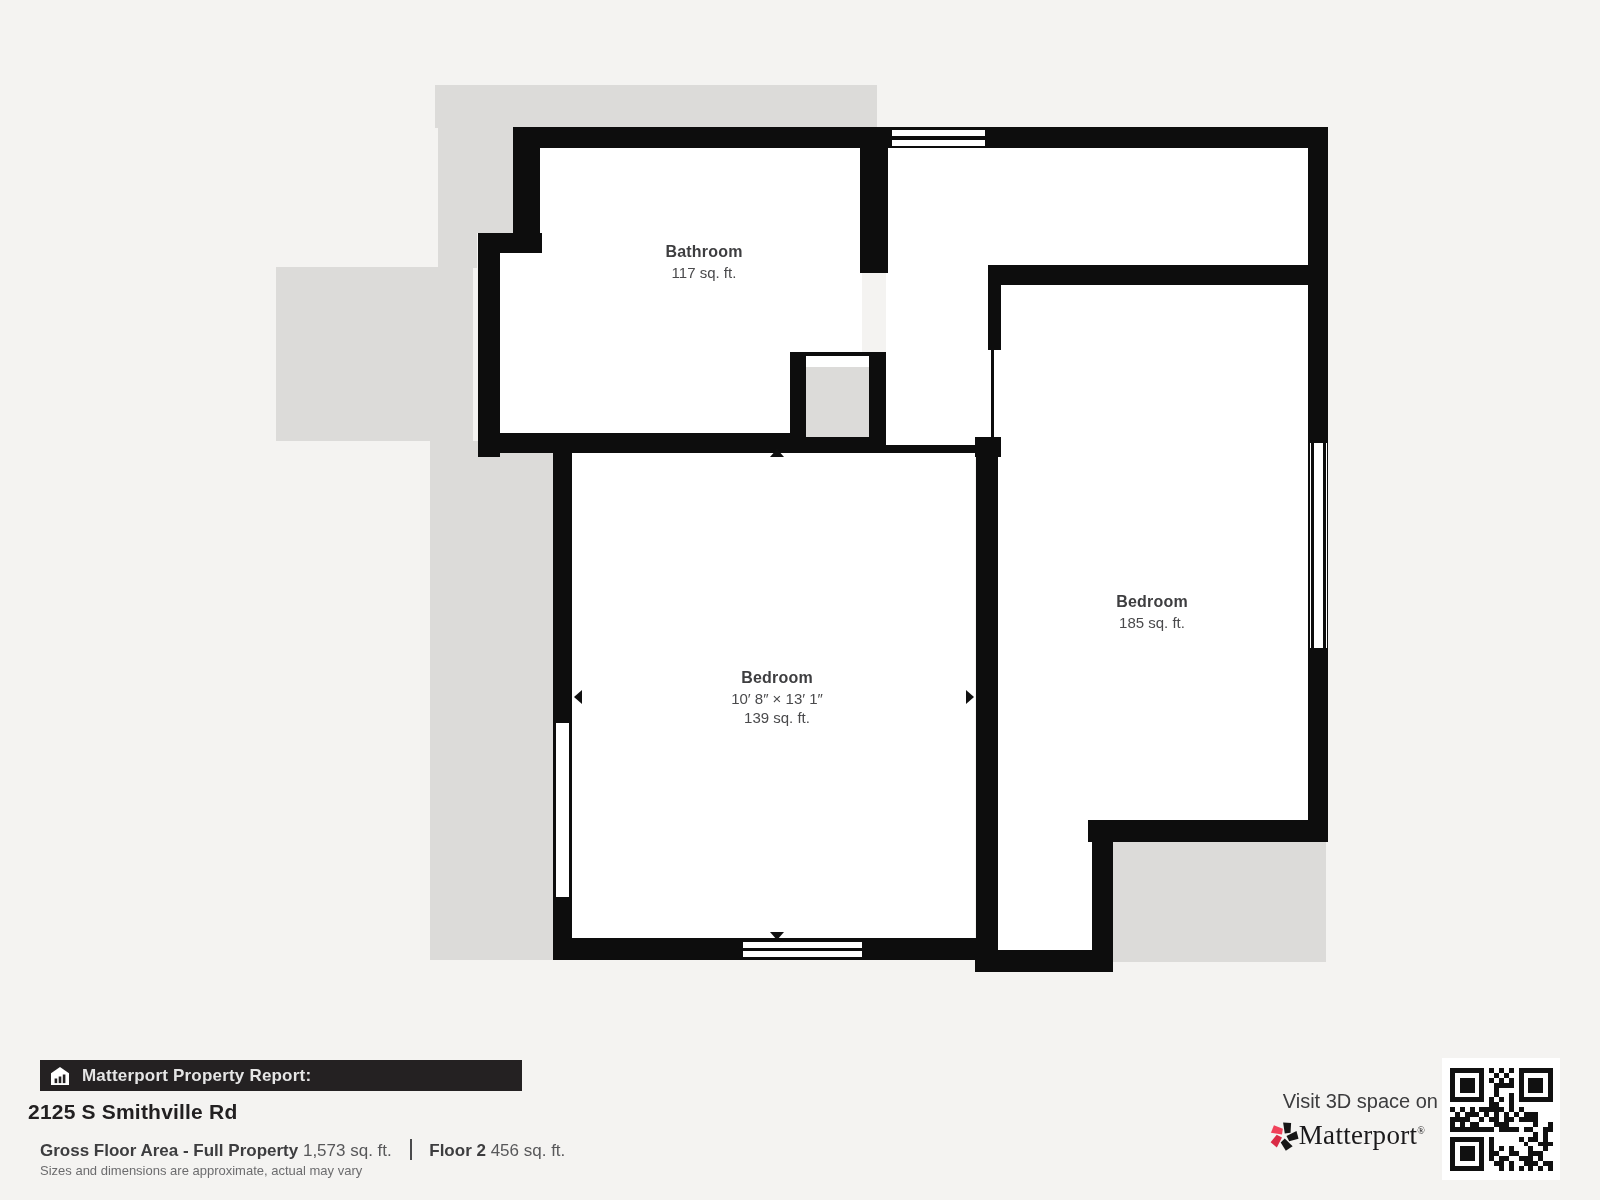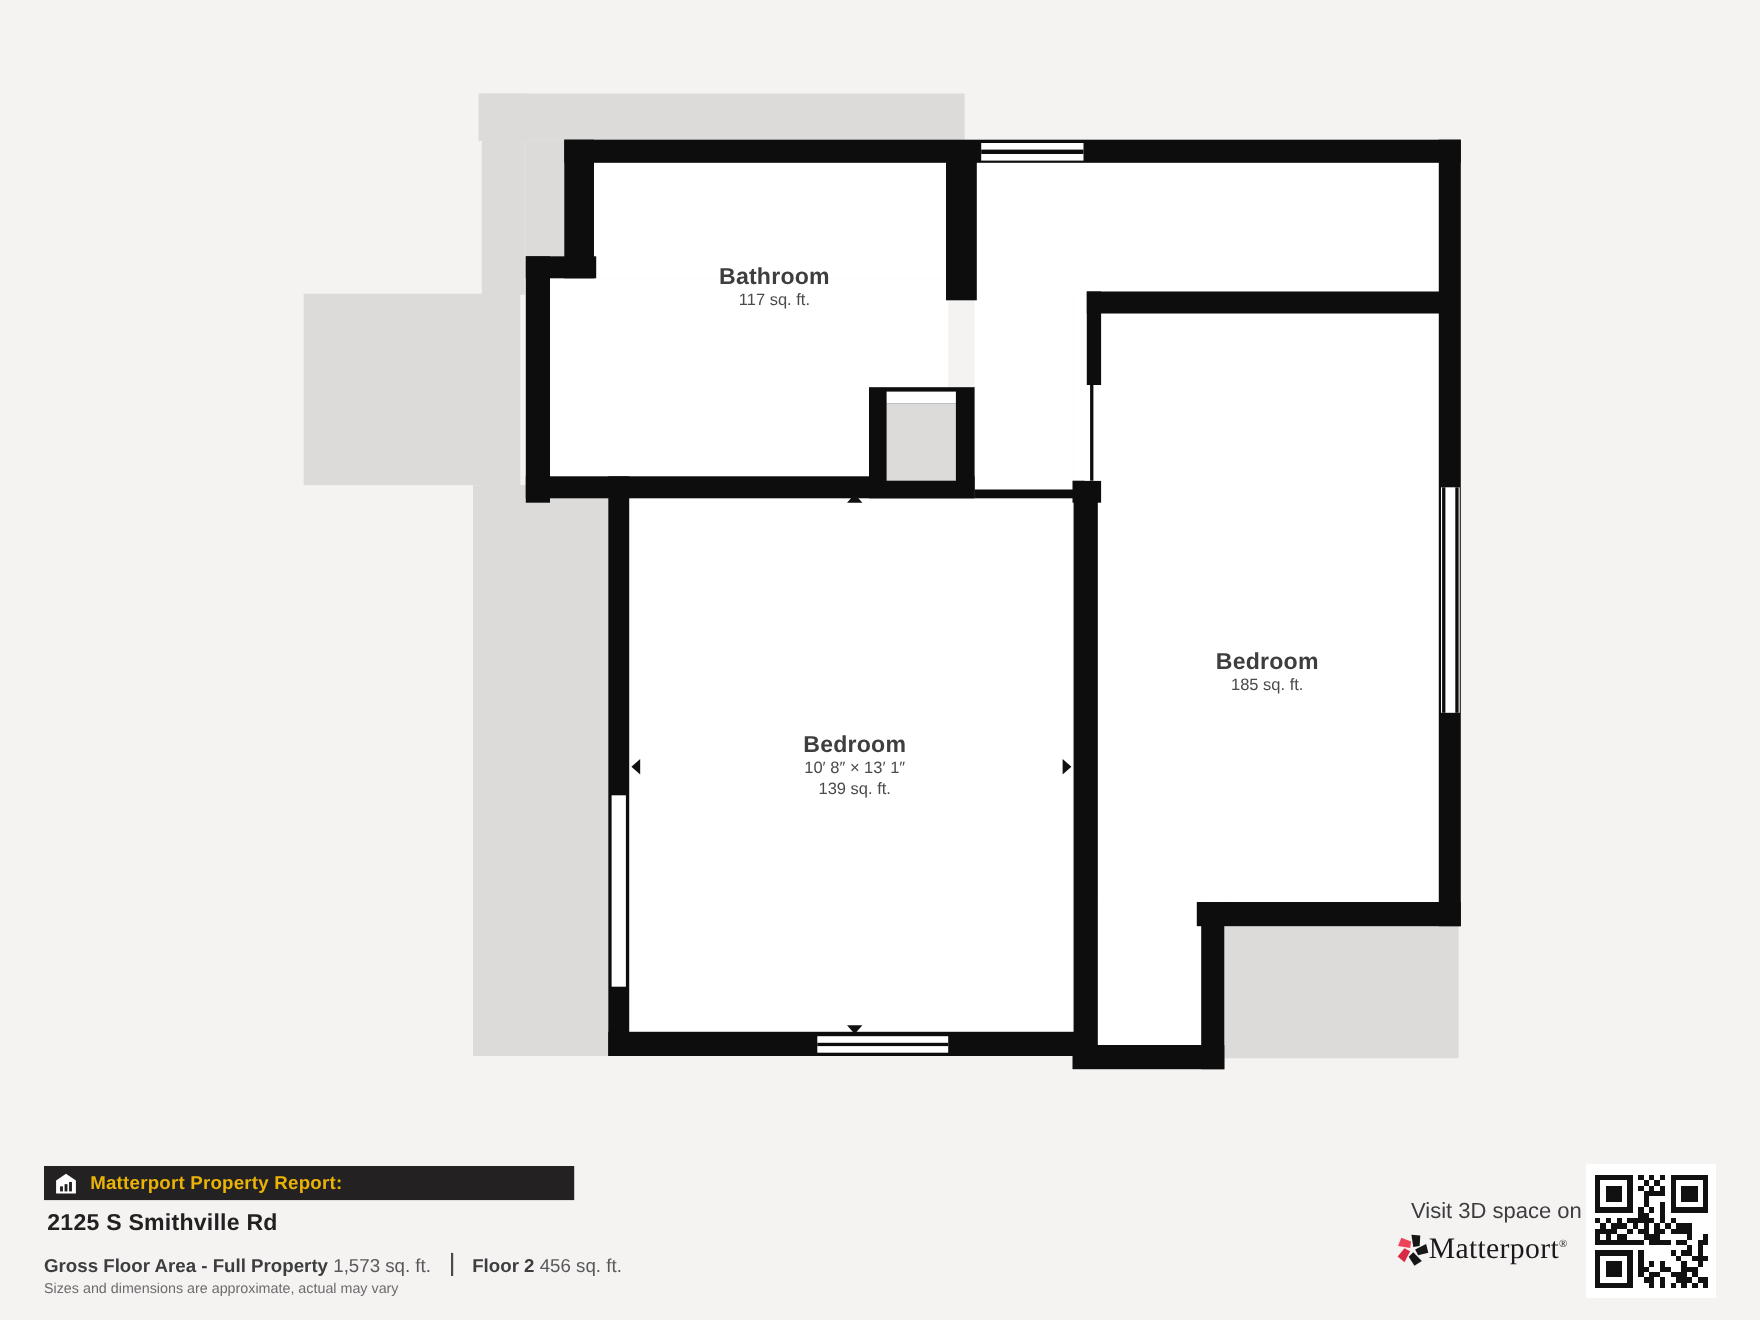--- a/index.html
+++ b/index.html
@@ -8,36 +8,36 @@
     background:var(--bg,#f4f3f1);
     font-family:"Liberation Sans",sans-serif;
     -webkit-font-smoothing:antialiased;
   }
   .abs{position:absolute}
   .g{background:var(--shadow,#dcdbd9)}
   .w{background:#fff}
   .k{background:var(--wall,#0d0d0d)}
 
   .room-label{position:absolute;transform:translateX(-50%);text-align:center;white-space:nowrap;color:#3e3e40}
-  .rname{font-size:21px;font-weight:bold;line-height:22px;letter-spacing:.2px}
+  .rname{font-size:16px;font-weight:bold;line-height:22px;letter-spacing:.2px}
   .rsub{font-size:15px;line-height:19px;color:#4a4a4c}
 
   .arr{position:absolute;width:0;height:0}
   .arr-up{border-left:7px solid transparent;border-right:7px solid transparent;border-bottom:8px solid #101010}
   .arr-down{border-left:7px solid transparent;border-right:7px solid transparent;border-top:8px solid #101010}
   .arr-left{border-top:7px solid transparent;border-bottom:7px solid transparent;border-right:8px solid #101010}
   .arr-right{border-top:7px solid transparent;border-bottom:7px solid transparent;border-left:8px solid #101010}
 
   .banner{
     position:absolute;left:40px;top:1060px;width:482px;height:31px;
     background:var(--banner,#242122);display:flex;align-items:center;
     padding-left:10px;box-sizing:border-box;gap:12px;
   }
-  .banner-text{color:#eab308;font-weight:bold;font-size:17px;letter-spacing:.2px}
-  .address{position:absolute;left:43px;top:1100px;font-size:21px;font-weight:bold;color:#222021;letter-spacing:.2px}
+  .banner-text{color:#e5e5e5;font-weight:bold;font-size:17px;letter-spacing:.2px}
+  .address{position:absolute;left:28px;top:1100px;font-size:21px;font-weight:bold;color:#222021;letter-spacing:.2px}
   .arealine{position:absolute;left:40px;top:1135px;font-size:17px;color:#58585a;white-space:nowrap}
   .arealine b{color:#3d3d3f;font-weight:bold}
   .sep{display:inline-block;width:2px;height:21px;background:#4a4a4c;margin:0 13px;transform:translateY(4px)}
   .disclaimer{position:absolute;left:40px;top:1163px;font-size:13px;color:#6c6c6e}
 
   .cta{position:absolute;left:1256px;top:1090px;width:182px;text-align:right}
   .visit{font-size:20px;color:#3c3c3e}
   .brandrow{margin-top:7px;display:flex;align-items:center;justify-content:center;gap:0}
   .wordmark{font-family:"Liberation Serif",serif;font-size:27px;color:#1a191b;letter-spacing:.3px}
   .tm{font-size:10px;vertical-align:10px;color:#1a191b}

